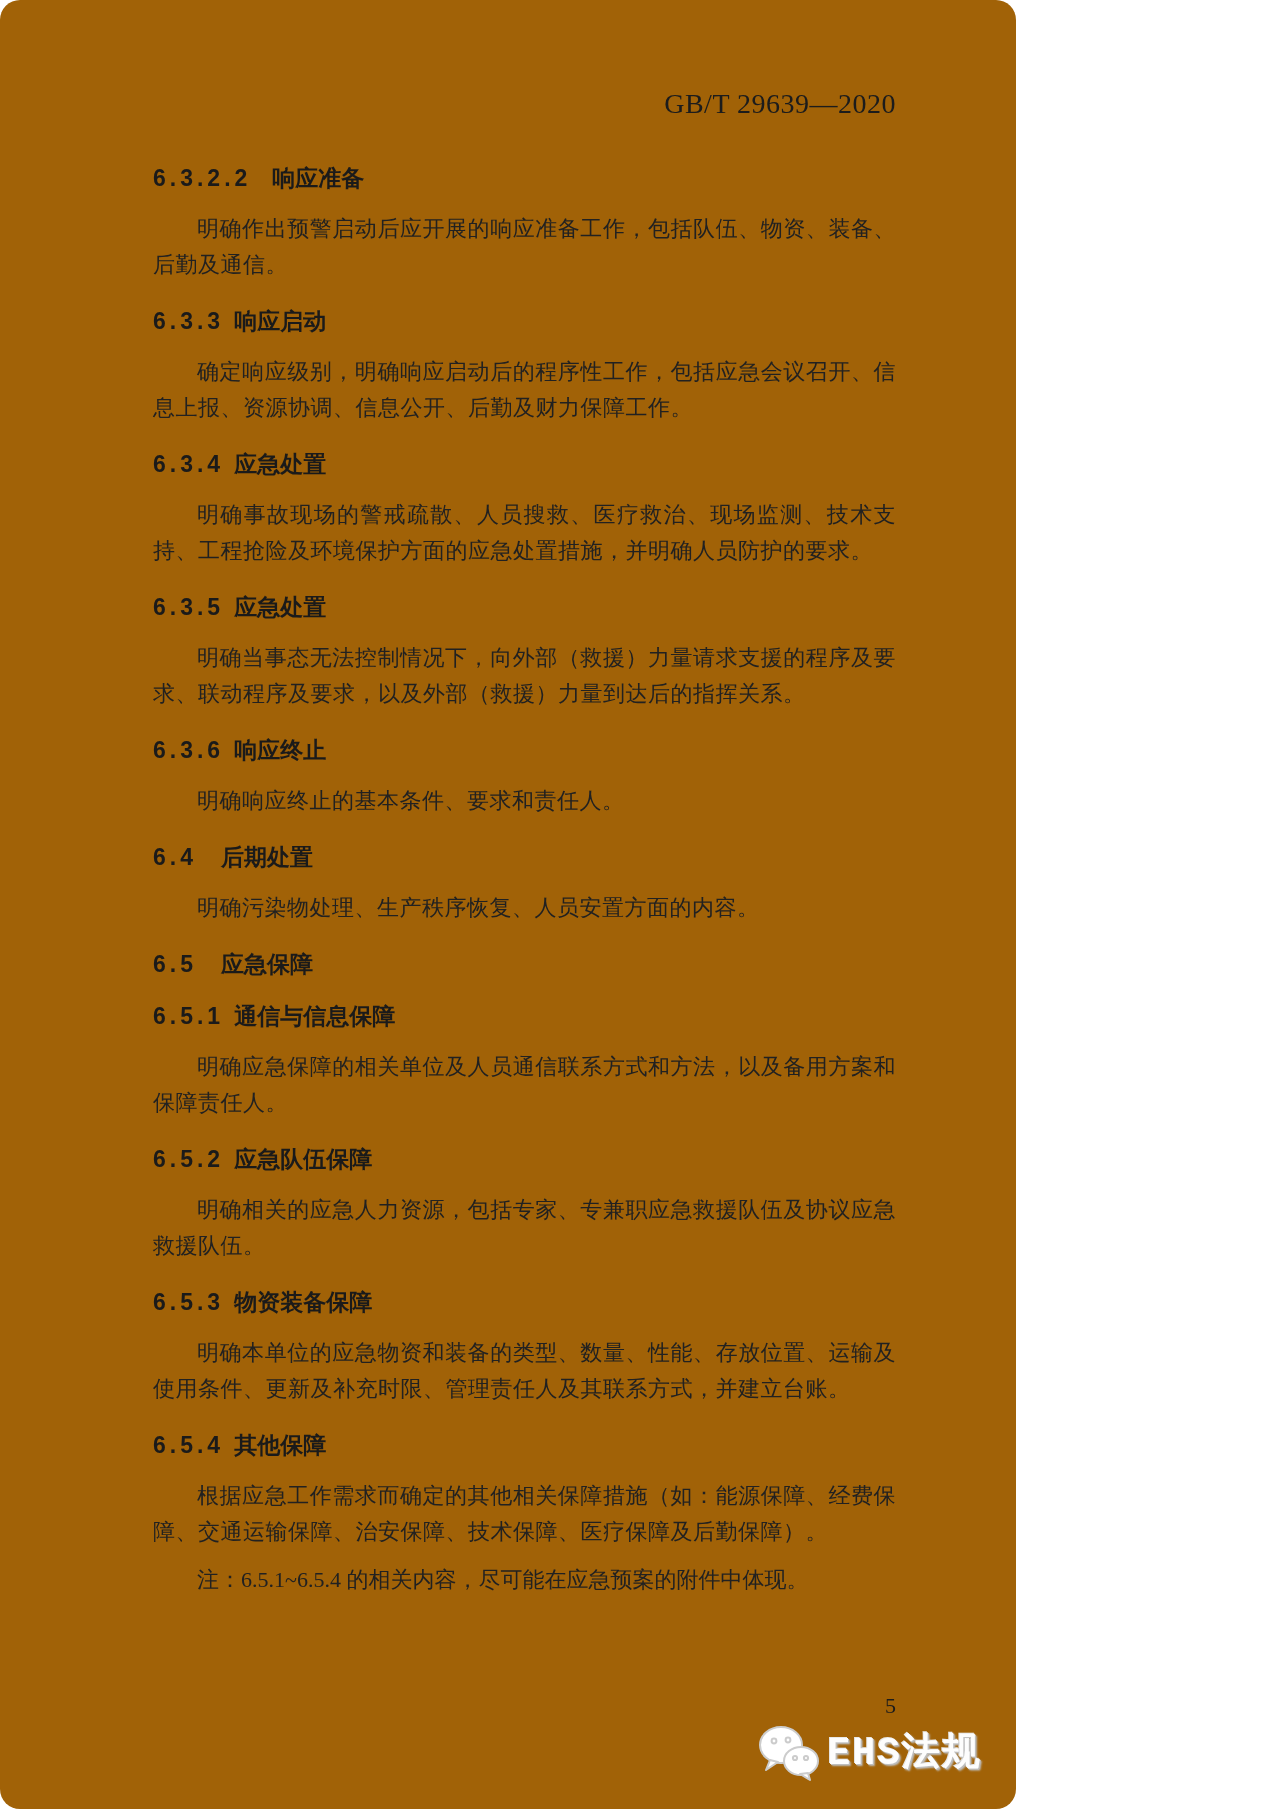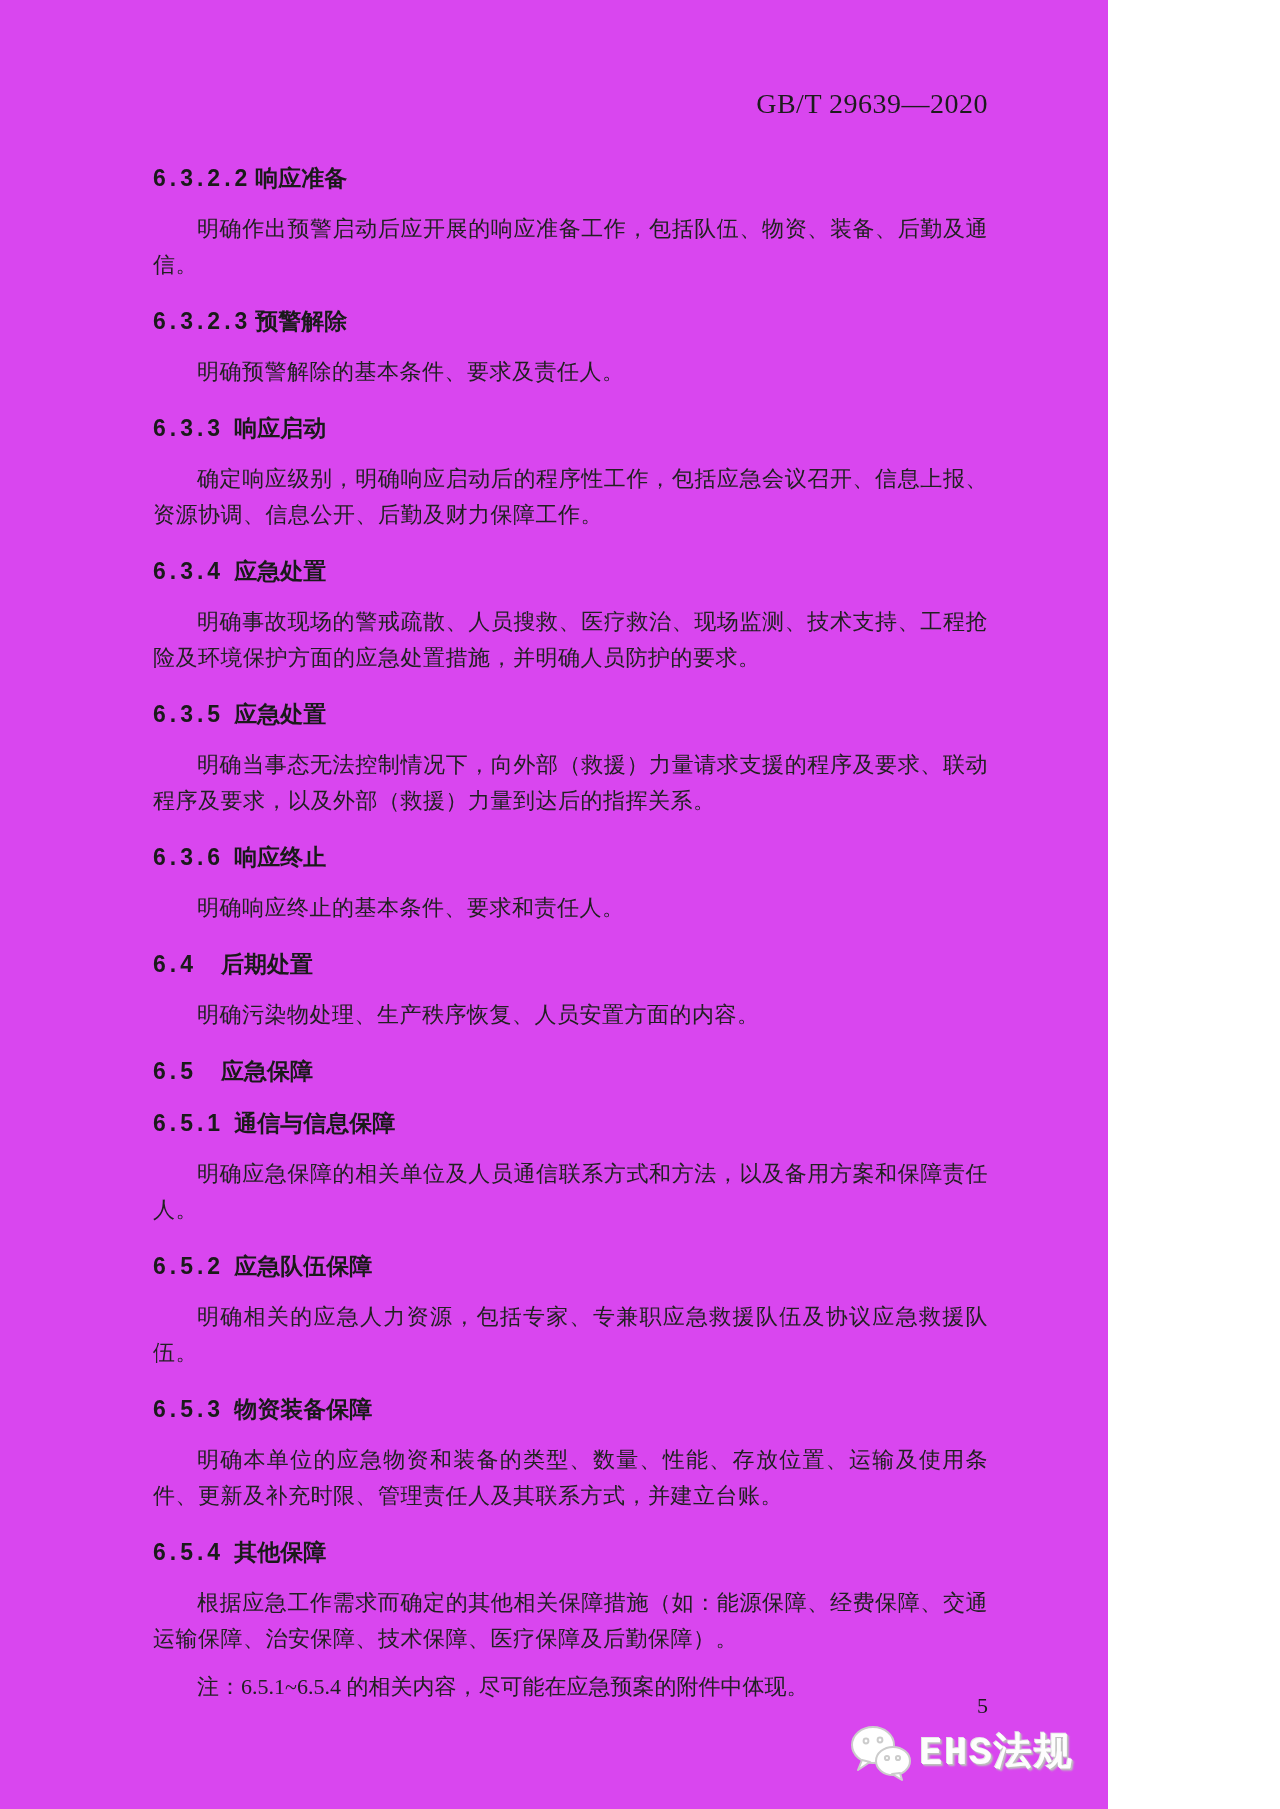--- a/index.html
+++ b/index.html
@@ -1,22 +1,23 @@
 <!DOCTYPE html>
 <html lang="zh"><head>
 <meta charset="utf-8">
 <style>
   html,body{margin:0;padding:0;background:#ffffff;}
   .page{
     position:relative;
-    width:1108px;height:1809px;
-    background:#d946ef;
+    width:1016px;height:1809px;
+    background:#a16207;
     overflow:hidden;
     color:#212121;
     font-family:"Liberation Serif","DejaVu Serif",serif;
+    border-radius:20px;
   }
   .doc-header{
     padding:88px 120px 0 153px;
     text-align:right;
     font-family:"Liberation Serif","DejaVu Serif",serif;
     font-size:28px;
     line-height:32px;
     color:#1c1c1c;
     letter-spacing:0.5px;
   }
@@ -30,21 +31,21 @@
     font-family:"Liberation Sans","DejaVu Sans",sans-serif;
     font-weight:bold;
     font-size:23px;
     line-height:28px;
     color:#1a1a1a;
   }
   .h.first{margin-top:44px;}
   .h-num{letter-spacing:4px;white-space:nowrap;}
   .lv2{column-gap:24px;}
   .lv3{column-gap:10px;text-align:center;}
-  .lv4{column-gap:4px;}
+  .lv4{column-gap:21px;}
   .p{
     margin:19px 0 0 0;
     font-size:22px;
     line-height:36px;
     text-align:justify;
     text-indent:2em;
     color:#212121;
     letter-spacing:0.5px;
   }
   .note{
@@ -92,27 +93,20 @@
   <div class="content">
 
     <section>
       <h3 class="h lv4 first">
         <span class="h-num">6.3.2.2</span>
         <span class="h-title">响应准备</span>
       </h3>
       <p class="p">明确作出预警启动后应开展的响应准备工作，包括队伍、物资、装备、后勤及通信。</p>
     </section>
 
-    <section>
-      <h3 class="h lv4">
-        <span class="h-num">6.3.2.3</span>
-        <span class="h-title">预警解除</span>
-      </h3>
-      <p class="p">明确预警解除的基本条件、要求及责任人。</p>
-    </section>
 
     <section>
       <h3 class="h lv3">
         <span class="h-num">6.3.3</span>
         <span class="h-title">响应启动</span>
       </h3>
       <p class="p">确定响应级别，明确响应启动后的程序性工作，包括应急会议召开、信息上报、资源协调、信息公开、后勤及财力保障工作。</p>
     </section>
 
     <section>

